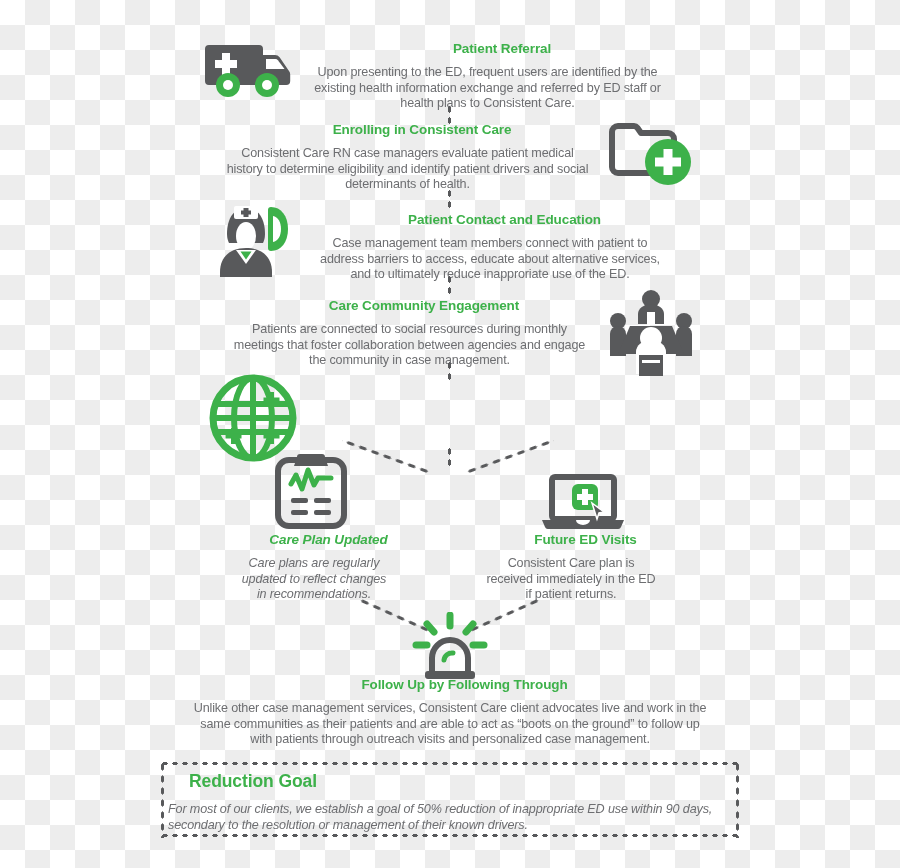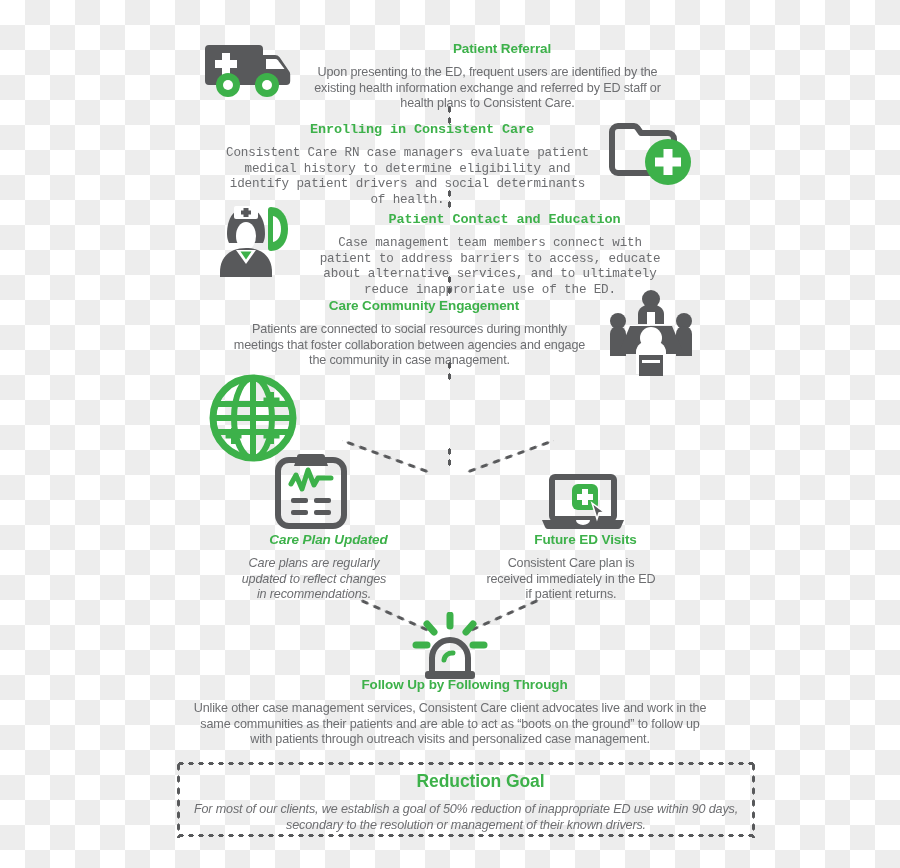--- a/index.html
+++ b/index.html
@@ -52,24 +52,23 @@
     background-size:13px 5px;
     background-repeat:repeat-x;
   }
 
   
   .icon{position:absolute;}
 
   
   .goal{
     position:absolute;
-    left:176px;top:761px;
+    left:160px;top:761px;
     width:580px;height:77px;
     box-sizing:border-box;
-    text-align:center;
     padding-top:9px;
     background-image:
       radial-gradient(#58595b 40%, transparent 44%),
       radial-gradient(#58595b 40%, transparent 44%),
       radial-gradient(#58595b 40%, transparent 44%),
       radial-gradient(#58595b 40%, transparent 44%);
     background-size:10px 5px,10px 5px,5px 12px,5px 12px;
     background-position:0 0,0 100%,0 0,100% 0;
     background-repeat:repeat-x,repeat-x,repeat-y,repeat-y;
   }
@@ -100,41 +99,41 @@
   <div class="vdots" style="left:447px;top:104px;height:22px;"></div>
 
   <div class="icon" style="left:606px;top:118px;width:88px;height:72px;">
     <svg width="88" height="72" viewBox="0 0 88 72">
       <path d="M6 14 a6 6 0 0 1 6 -6 h16 a4 4 0 0 1 3.2 1.6 L35 15 h27 a6 6 0 0 1 6 6 v28 a6 6 0 0 1 -6 6 H12 a6 6 0 0 1 -6 -6 Z" fill="none" stroke="#58595b" stroke-width="6" stroke-linejoin="round"></path>
       <circle cx="62" cy="44" r="23" fill="#3db14a"></circle>
       <rect x="57.5" y="31" width="9" height="26" fill="#ffffff"></rect>
       <rect x="49" y="39.5" width="26" height="9" fill="#ffffff"></rect>
     </svg>
   </div>
-  <div class="block" style="left:215px;top:121px;width:385px;font-family:Liberation Mono, monospace;">
+  <div class="block" style="left:215px;top:121px;width:385px;">
     <p class="title">Enrolling in Consistent Care</p>
     <p class="body">Consistent Care RN case managers evaluate patient medical history to determine eligibility and identify patient drivers and social determinants of health.</p>
   </div>
   <div class="vdots" style="left:447px;top:188px;height:24px;"></div>
 
   <div class="icon" style="left:207px;top:201px;width:88px;height:76px;">
     <svg width="88" height="76" viewBox="0 0 88 76">
       <path d="M20 33 c0 -16 7 -26 19 -26 c12 0 19 10 19 26 c0 4 -1 7 -2 9 H22 c-1 -2 -2 -5 -2 -9 Z" fill="#58595b"></path>
       <rect x="27" y="5" width="24" height="13" rx="2" fill="#ffffff"></rect>
       <rect x="36.5" y="7" width="5" height="9" fill="#58595b"></rect>
       <rect x="34" y="9.5" width="10" height="4" fill="#58595b"></rect>
       <ellipse cx="39" cy="35" rx="10" ry="14" fill="#ffffff"></ellipse>
       <path d="M39 47 c-16 0 -26 9 -26 24 v5 h52 v-5 c0 -15 -10 -24 -26 -24 Z" fill="#58595b"></path>
       <path d="M29 49 h20 l-10 14 Z" fill="#ffffff"></path>
       <path d="M33.5 50.5 h11 l-5.5 8 Z" fill="#3db14a"></path>
       <path d="M64 6 c10 0 17 9 17 22 c0 13 -7 22 -17 22 c-2 0 -3 -1 -3 -3 V9 c0 -2 1 -3 3 -3 Z" fill="#3db14a"></path>
       <path d="M66 15 c5 1 8 6 8 13 c0 7 -3 12 -8 13 Z" fill="#ffffff"></path>
     </svg>
   </div>
-  <div class="block" style="left:303px;top:211px;width:374px;font-family:Liberation Mono, monospace;">
+  <div class="block" style="left:303px;top:211px;width:374px;">
     <p class="title">Patient Contact and Education</p>
     <p class="body">Case management team members connect with patient to address barriers to access, educate about alternative services, and to ultimately reduce inapproriate use of the ED.</p>
   </div>
   <div class="vdots" style="left:447px;top:274px;height:24px;"></div>
 
   <div class="icon" style="left:608px;top:288px;width:86px;height:90px;">
     <svg width="86" height="90" viewBox="0 0 86 90">
       <circle cx="43" cy="11" r="9" fill="#58595b"></circle>
       <path d="M30 26 a13 10 0 0 1 26 0 v10 H30 Z" fill="#58595b"></path>
       <rect x="39" y="24" width="8" height="13" fill="#ffffff"></rect>

